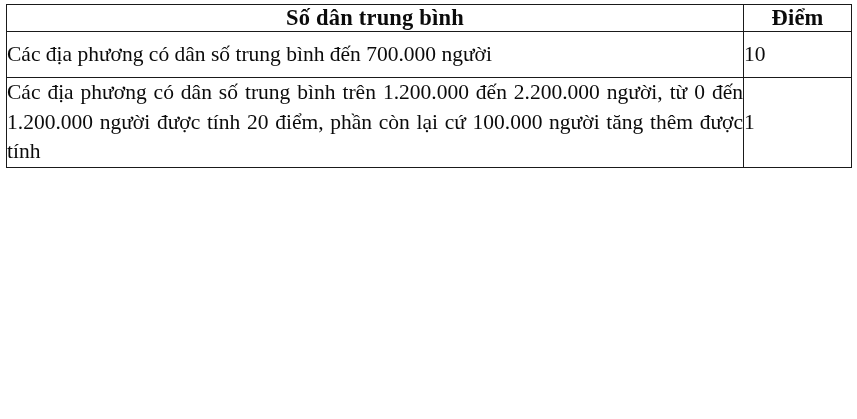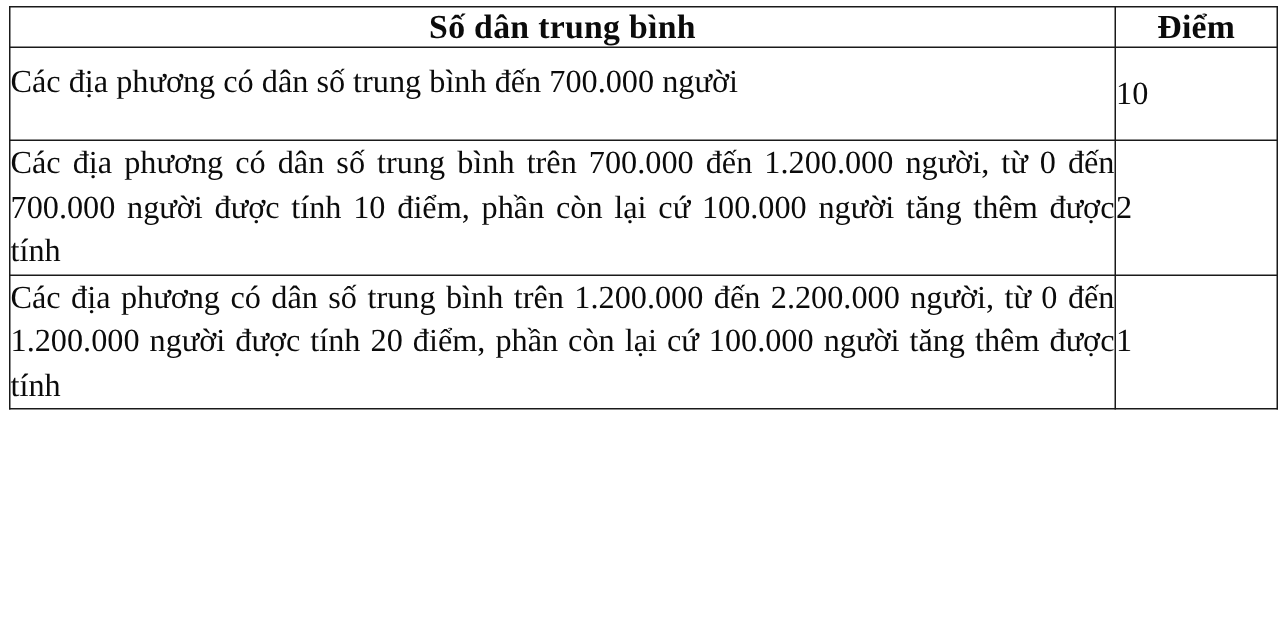--- a/index.html
+++ b/index.html
@@ -50,21 +50,21 @@
     font-size: 21.5px;
     line-height: 1.37;
     padding: 9px 14px 10px 14px;
     hyphens: none;
   }
   td.score {
     text-align: left;
     font-size: 21.5px;
     padding: 6px 4px;
   }
-  .row-1 td.desc { padding-top: 8px; padding-bottom: 24px; }
+  .row-1 td.desc { padding-top: 8px; padding-bottom: 8px; }
 </style>
 </head>
 <body>
 
 <div class="page">
   <table class="score-table">
     <colgroup>
       <col class="c-desc">
       <col class="c-score">
     </colgroup>
@@ -72,23 +72,19 @@
       <tr>
         <th class="head-desc">Số dân trung bình</th>
         <th class="head-score">Điểm</th>
       </tr>
     </thead>
     <tbody>
       <tr class="row-1">
         <td class="desc">Các địa phương có dân số trung bình đến 700.000 người</td>
         <td class="score">10</td>
       </tr>
-      <tr class="row-2">
-        <td class="desc">Các địa phương có dân số trung bình trên 700.000 đến 1.200.000 người, từ 0 đến 700.000 người được tính 10 điểm, phần còn lại cứ 100.000 người tăng thêm được tính</td>
-        <td class="score">2</td>
-      </tr>
       <tr class="row-3">
         <td class="desc">Các địa phương có dân số trung bình trên 1.200.000 đến 2.200.000 người, từ 0 đến 1.200.000 người được tính 20 điểm, phần còn lại cứ 100.000 người tăng thêm được tính</td>
         <td class="score">1</td>
       </tr>
     </tbody>
   </table>
 </div>
 
 </body></html>

